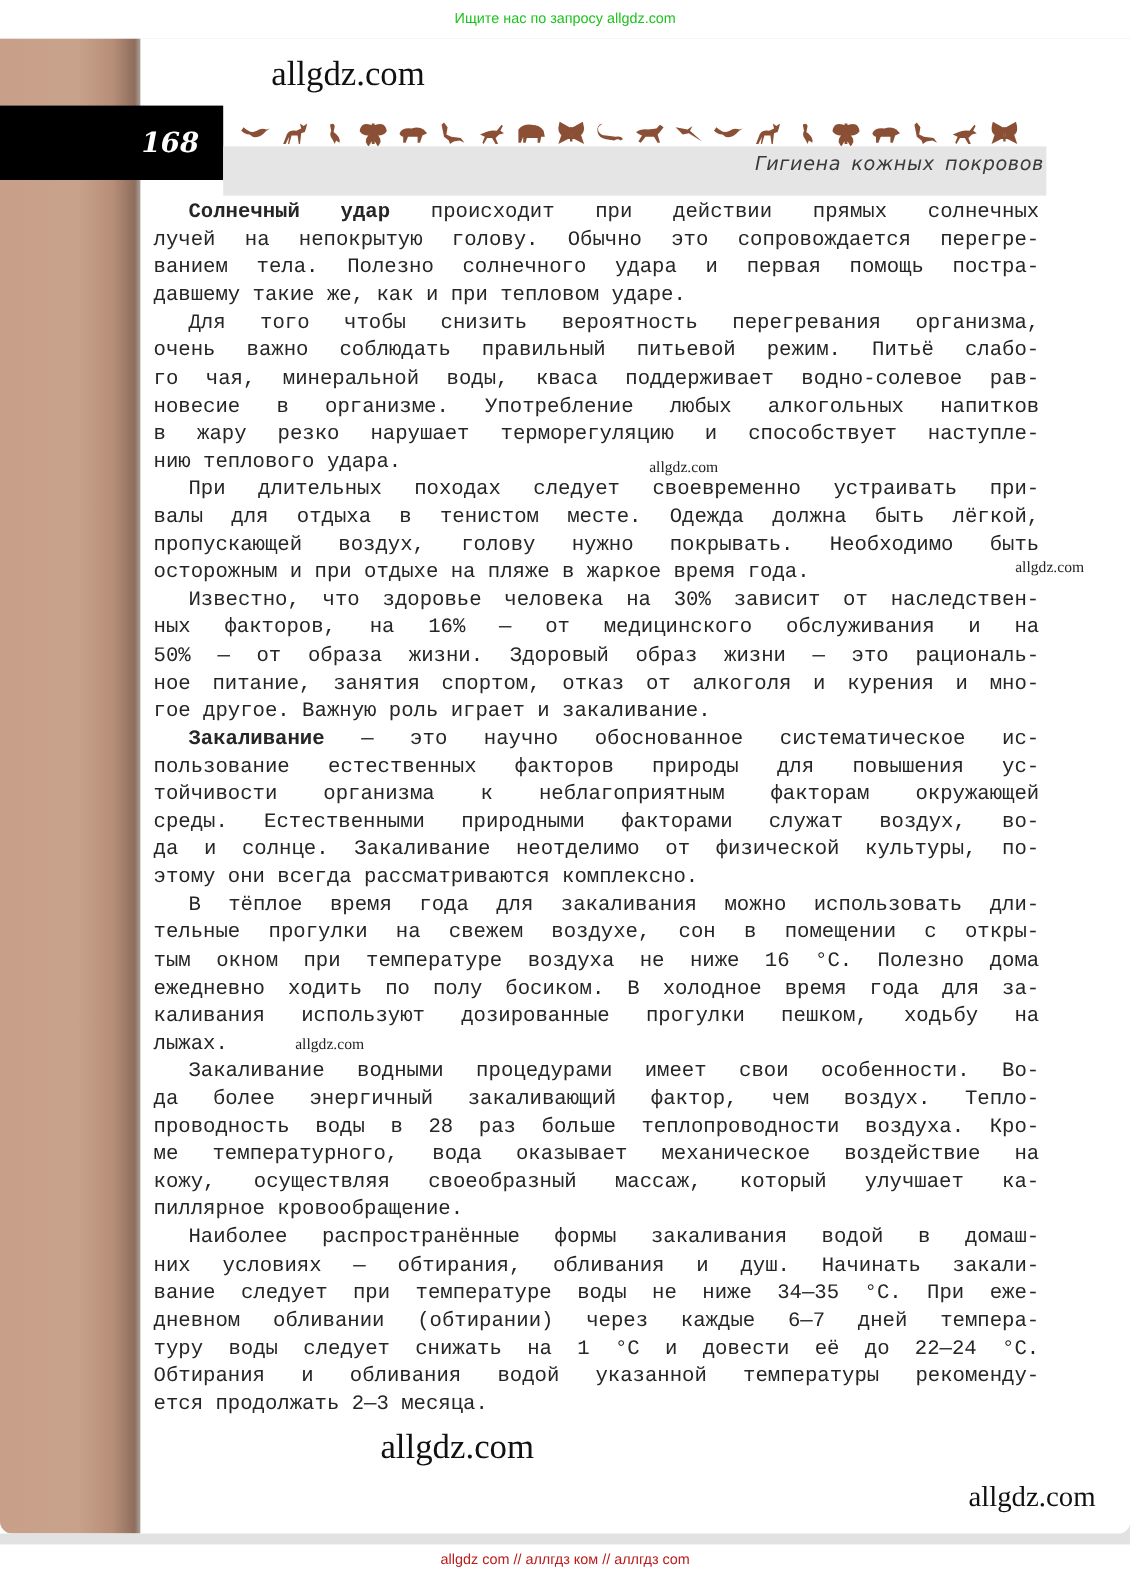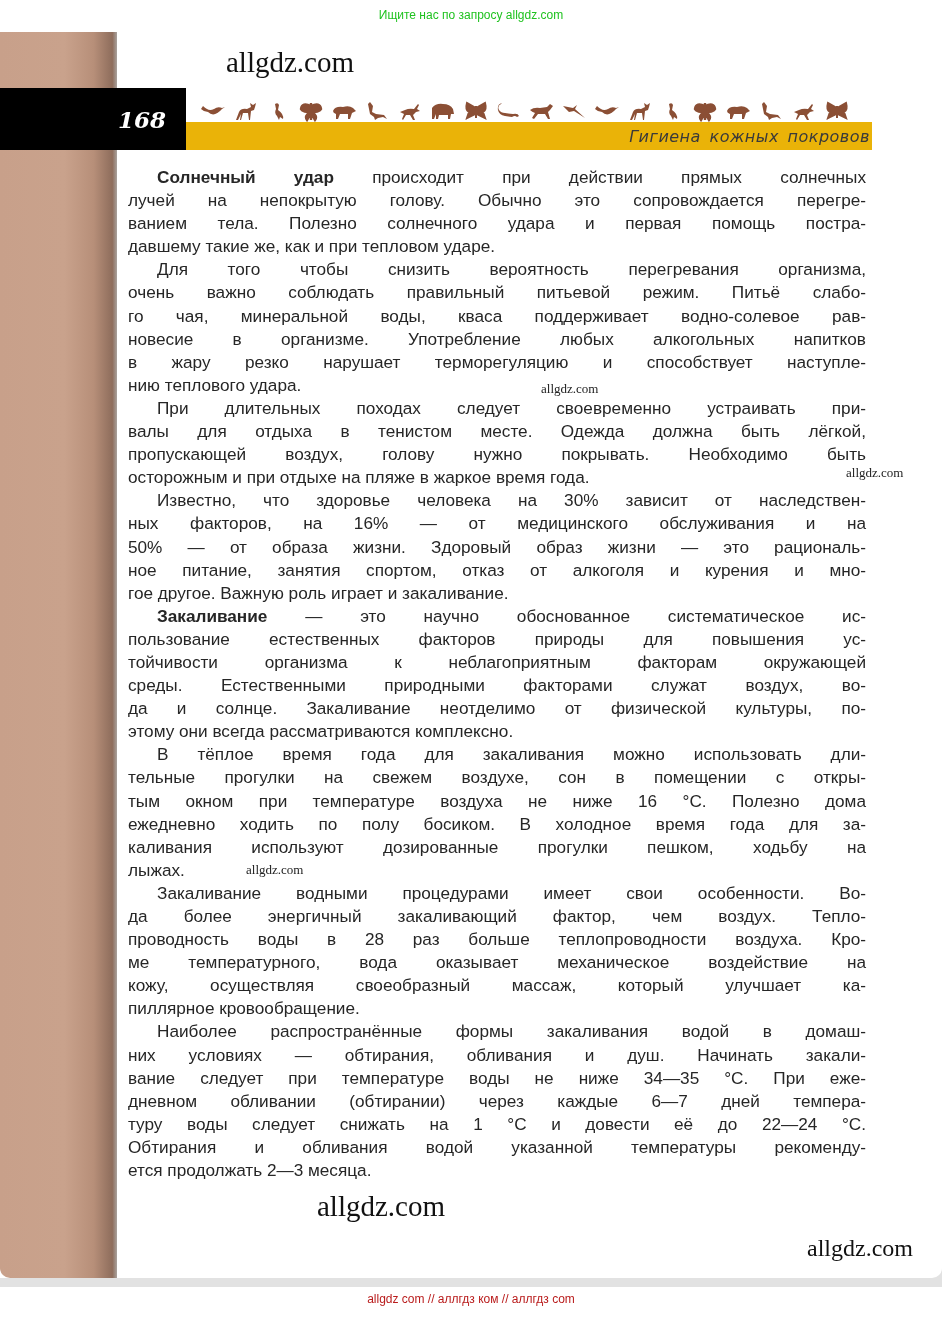--- a/index.html
+++ b/index.html
@@ -37,39 +37,39 @@
     font-size: 23px; color: #ffffff;
   }
   .animal-strip {
     position: absolute; left: 200px; top: 62px; width: 650px; height: 28px;
     display: flex; justify-content: space-between; align-items: flex-end;
   }
   .animal {
     width: 26px; height: 22px; display: block;
   }
   .header-band {
-    position: absolute; left: 186px; top: 90px; width: 686px; height: 28px;
-    background: #eab308;
+    position: absolute; left: 186px; top: 90px; width: 686px; height: 41px;
+    background: #e5e5e5;
   }
   .running-head {
     position: absolute; right: 2px; top: 5px;
     font-family: "DejaVu Sans", sans-serif; font-style: italic;
     font-size: 16px; letter-spacing: 0.5px; word-spacing: 3px; color: #3a3a3a;
   }
   .wm {
     position: absolute; font-family: Liberation Serif, serif; color: #111;
     white-space: nowrap;
   }
   .wm-top { left: 226px; top: 14px; font-size: 29px; }
   .wm-small { font-size: 13px; color: #222; }
   .wm-bottom { left: 317px; top: 1158px; font-size: 29px; }
   .wm-corner { left: 807px; top: 1203px; font-size: 24px; }
   .body-text {
     position: absolute; left: 128px; top: 134px; width: 738px;
-    font-family: Liberation Sans, sans-serif; font-size: 17.2px; color: #262626;
+    font-family: Liberation Mono, monospace; font-size: 17.2px; color: #262626;
   }
   .line {
     display: block; height: 23.1px; line-height: 23.1px;
     text-align: justify; text-align-last: justify; white-space: nowrap;
   }
   .line.last { text-align-last: left; }
   .line.indent { padding-left: 29px; }
   .line b { font-weight: bold; }
   .footer {
     position: absolute; left: 0; top: 1292px; width: 942px; text-align: center;

